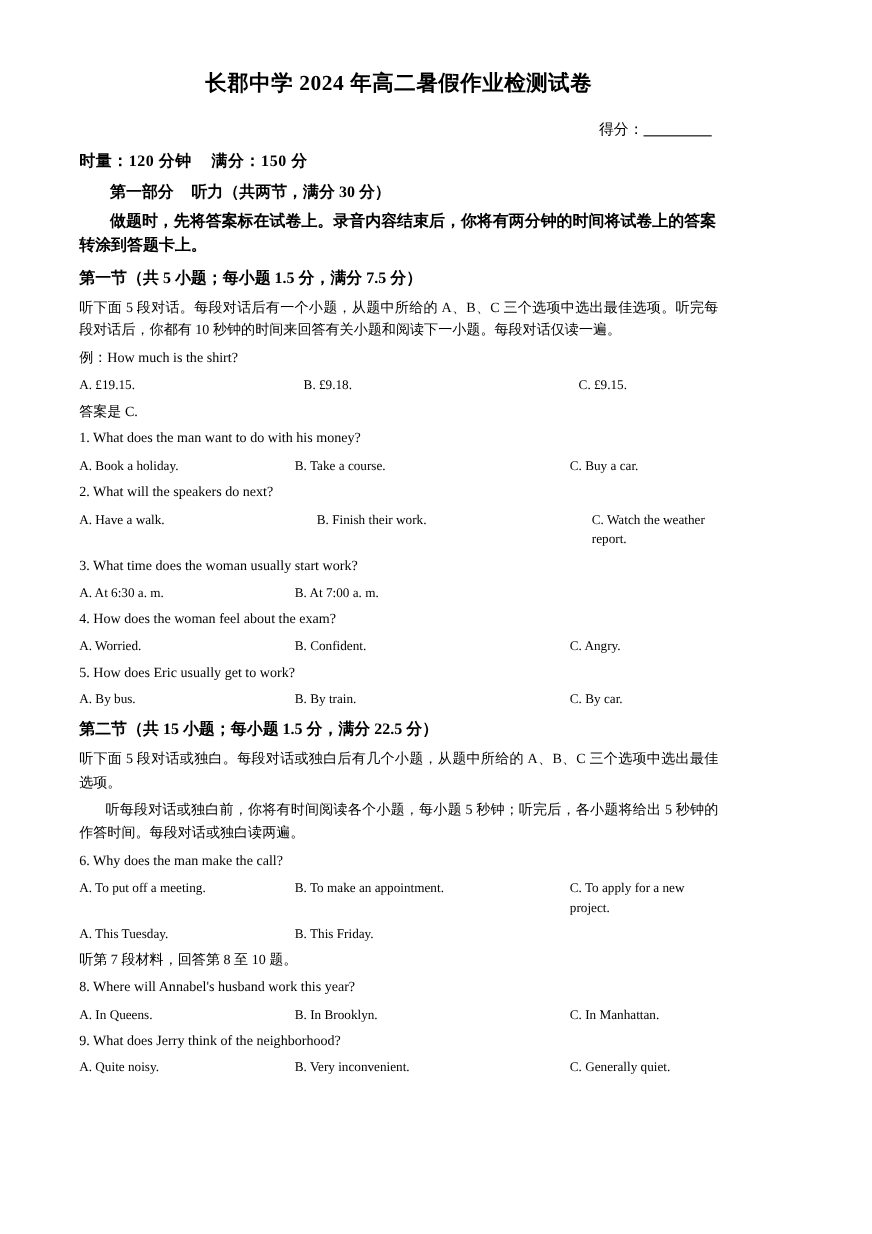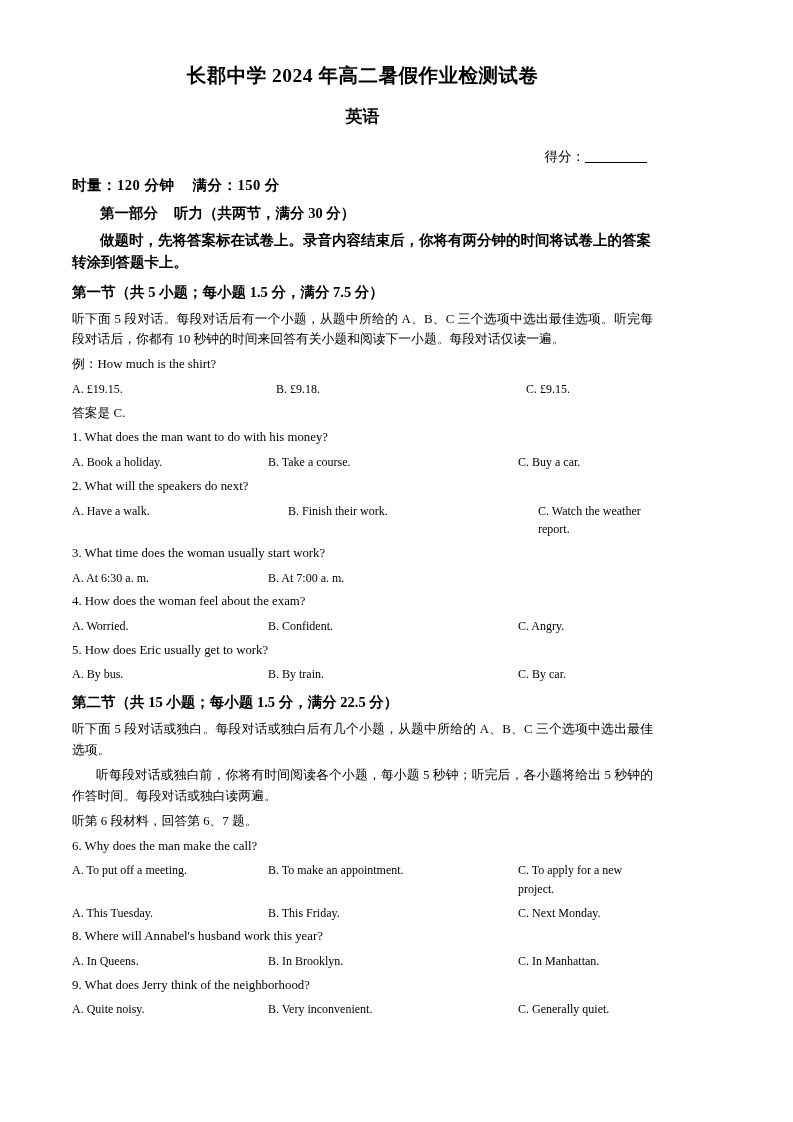--- a/index.html
+++ b/index.html
@@ -105,21 +105,20 @@
     line-height: 1.55;
     margin: 5px 0 0 0;
   }
 </style>
 </head>
 <body>
 
 <div class="page">
 
   <h1 class="title">长郡中学 2024 年高二暑假作业检测试卷</h1>
-  <h2 class="subject">英语</h2>
 
   <div class="score-line">
     <span>得分：</span><span class="blank"></span>
   </div>
 
   <div class="exam-meta">
     <span>时量：120 分钟</span><span class="gap"></span><span>满分：150 分</span>
   </div>
 
   <div class="part-head">
@@ -174,35 +173,34 @@
     <span class="o1">A. By bus.</span>
     <span class="o2">B. By train.</span>
     <span class="o3">C. By car.</span>
   </div>
 
   <div class="section-head">第二节（共 15 小题；每小题 1.5 分，满分 22.5 分）</div>
 
   <div class="para">听下面 5 段对话或独白。每段对话或独白后有几个小题，从题中所给的 A、B、C 三个选项中选出最佳选项。</div>
   <div class="para indent">听每段对话或独白前，你将有时间阅读各个小题，每小题 5 秒钟；听完后，各小题将给出 5 秒钟的作答时间。每段对话或独白读两遍。</div>
 
-  <div class="note">听第 6 段材料，回答第 6、7 题。</div>
 
   <div class="q">6. Why does the man make the call?</div>
   <div class="opts">
     <span class="o1">A. To put off a meeting.</span>
     <span class="o2">B. To make an appointment.</span>
     <span class="o3">C. To apply for a new project.</span>
   </div>
 
   <div class="opts">
     <span class="o1">A. This Tuesday.</span>
     <span class="o2">B. This Friday.</span>
-    <span class="o3">C. Next Monday.</span>
-  </div>
-
+  </div>
+
+  <div class="note">听第 7 段材料，回答第 8 至 10 题。</div>
 
   <div class="q">8. Where will Annabel's husband work this year?</div>
   <div class="opts">
     <span class="o1">A. In Queens.</span>
     <span class="o2">B. In Brooklyn.</span>
     <span class="o3">C. In Manhattan.</span>
   </div>
 
   <div class="q">9. What does Jerry think of the neighborhood?</div>
   <div class="opts">

